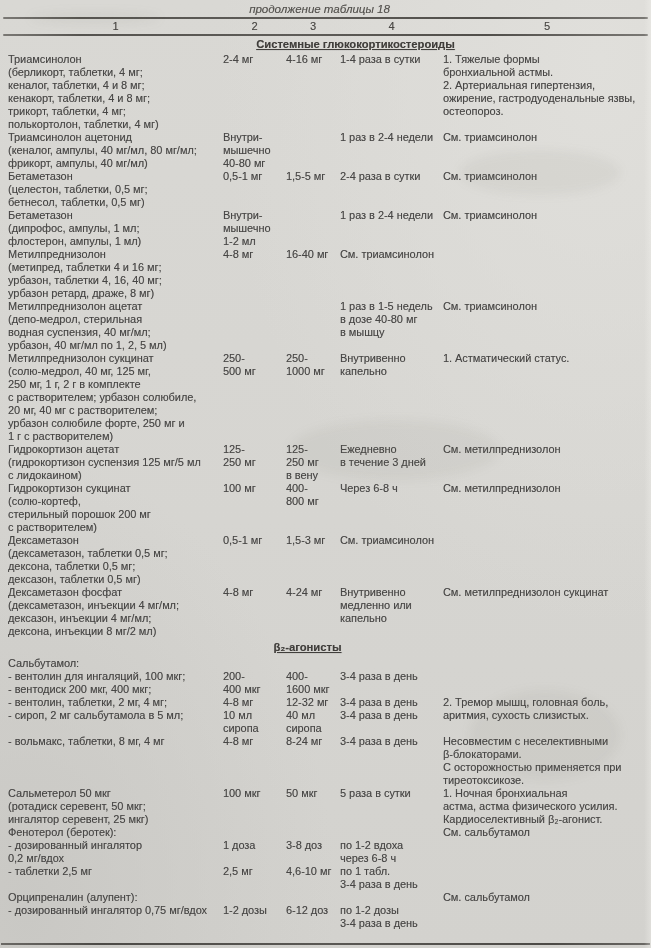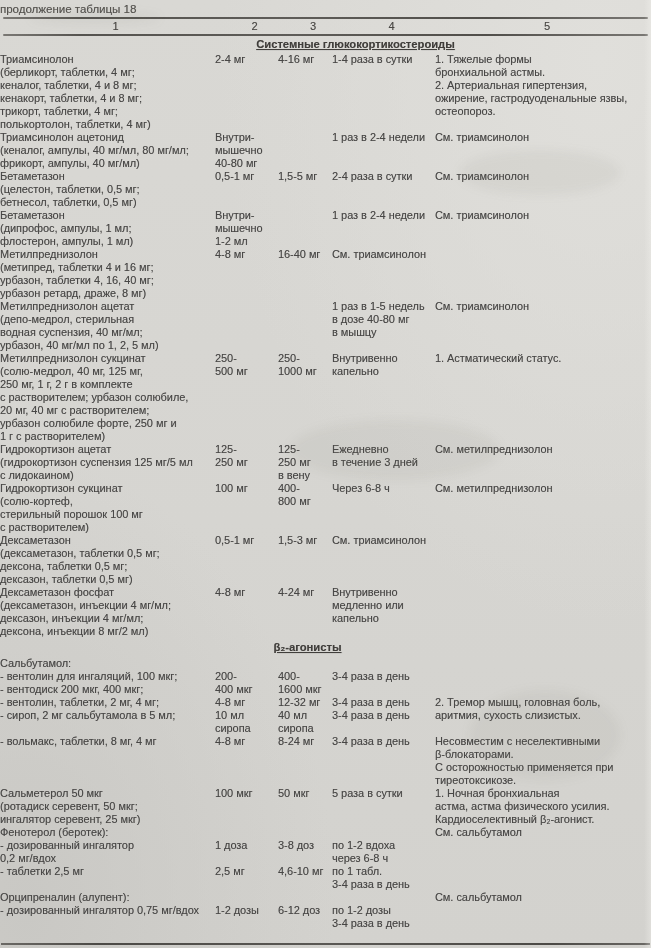--- a/index.html
+++ b/index.html
@@ -18,21 +18,21 @@
     padding-top:2px;
     text-shadow: 0.2px 0.2px 0.4px rgba(80,78,75,0.45);
   }
   .smudge {
     position:absolute; border-radius:50%;
     background:rgba(115,113,104,0.07); filter:blur(5px);
     pointer-events:none;
   }
   .caption {
     height:15px; padding-right:12px;
-    text-align:left; 
+    text-align:center; font-style:italic;
     font-size:11.5px; line-height:14px; color:#55534f;
   }
   .rule {
     height:2px; margin:0 3px;
     background:linear-gradient(90deg,#7a7874 0%, #55534f 12%, #5e5c58 45%, #504e4a 75%, #7a7874 100%);
     border-radius:1px;
   }
   .colnums {
     display:grid;
     grid-template-columns:215px 63px 54px 103px 1fr;
@@ -43,20 +43,21 @@
   .section-title {
     font-size:11.2px; font-weight:bold; line-height:13px;
     margin:2px 0 2px; text-align:center;
     text-decoration:underline; color:#403e3b;
   }
   #table-body .section-title:first-child { transform:translateX(30px); }
   #table-body .section-title:not(:first-child) { transform:translateX(-18px); margin-top:3px; margin-bottom:3px; }
   .trow {
     display:grid;
     grid-template-columns:215px 63px 54px 103px 1fr;
+    padding-left:8px;
   }
   .cell {
     font-size:10.9px; line-height:13px;
     white-space:pre-line;
     padding-right:4px;
   }
   .bottom-rule {
     position:absolute; left:0; right:0; bottom:3px;
     height:2px; margin:0 1px;
     background:linear-gradient(90deg,#6b6965 0%, #4c4a46 15%, #5a5854 50%, #4c4a46 85%, #6b6965 100%);
@@ -186,21 +187,21 @@
         <div class="cell">125-
 250 мг
 в вену</div>
         <div class="cell">Ежедневно
 в течение 3 дней</div>
         <div class="cell">См. метилпреднизолон</div>
       </div>
       <div class="trow">
         <div class="cell">Гидрокортизон сукцинат
 (солю-кортеф,
-стерильный порошок 100 мг
+стерильный порошок 200 мг
 с растворителем)</div>
         <div class="cell">100 мг</div>
         <div class="cell">400-
 800 мг</div>
         <div class="cell">Через 6-8 ч</div>
         <div class="cell">См. метилпреднизолон</div>
       </div>
       <div class="trow">
         <div class="cell">Дексаметазон
 (дексаметазон, таблетки 0,5 мг;
@@ -213,20 +214,21 @@
       <div class="trow">
         <div class="cell">Дексаметазон фосфат
 (дексаметазон, инъекции 4 мг/мл;
 дексазон, инъекции 4 мг/мл;
 дексона, инъекции 8 мг/2 мл)</div>
         <div class="cell">4-8 мг</div>
         <div class="cell">4-24 мг</div>
         <div class="cell">Внутривенно
 медленно или
 капельно</div>
+        <div class="cell">См. метилпреднизолон сукцинат</div>
       </div>
       <div class="section-title">β₂-агонисты</div>
       <div class="trow">
         <div class="cell">Сальбутамол:</div>
         <div class="cell"></div>
         <div class="cell"></div>
         <div class="cell"></div>
         <div class="cell"></div>
       </div>
       <div class="trow">

